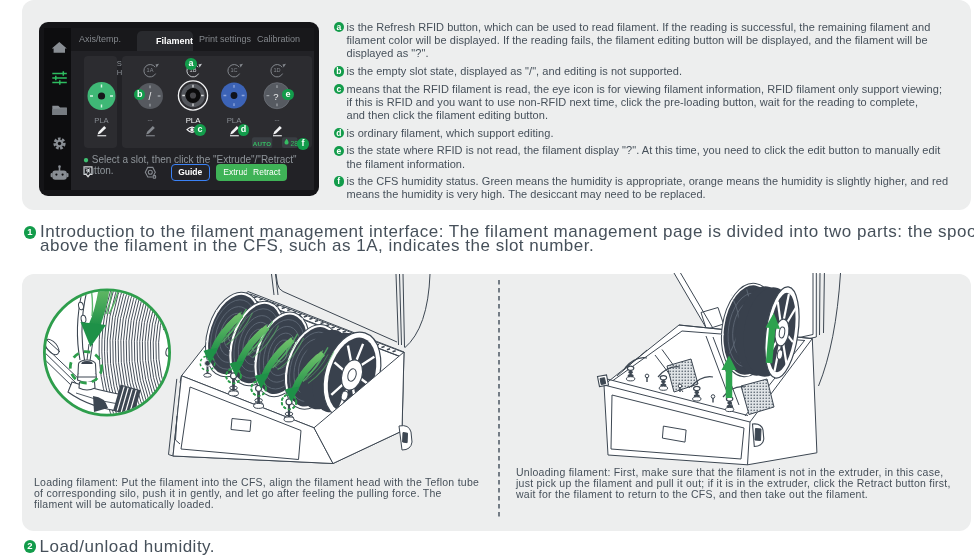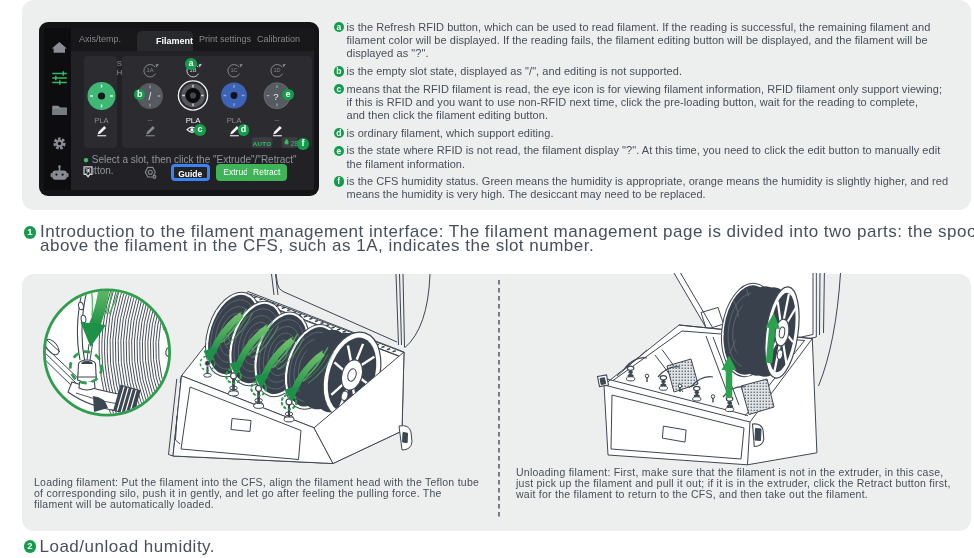--- a/index.html
+++ b/index.html
@@ -21,21 +21,21 @@
 #tabbar { position:absolute; left:0; top:0; width:243px; height:23px; background:#18181b; font-size:9px; color:#84888d; }
 #tabbar .tab { position:absolute; top:0; height:23px; line-height:23px; }
 #activeTab { position:absolute; left:66px; top:3px; width:56px; height:20px; background:#292a2e; border-radius:5px 5px 0 0; color:#fff; font-weight:bold; text-align:right; line-height:20px; font-size:9px; }
 .uipanel { position:absolute; background:#2c2c30; border-radius:4px; }
 #spoolPanel { left:12.7px; top:28px; width:33.3px; height:92px; }
 #slotsPanel { left:51px; top:28px; width:190px; height:92px; }
 .slotlabel { position:absolute; font-size:8px; color:#8b9096; text-align:center;margin-left:33px; }
 .sbadge { position:absolute; width:11.4px; height:11.4px; background:#139c4b; border-radius:50%; color:#fff; font-size:9px; font-weight:bold; text-align:center; line-height:11.4px; z-index:30; }
 #selectLine { position:absolute; left:12px; top:125.5px; font-size:10px; color:#8f959a; }
 .btn { position:absolute; top:135.5px; height:17.5px; border-radius:4px; font-size:8.5px; color:#fff; text-align:center; line-height:17.5px; }
-#btnGuide { left:100px; width:38.5px; background:#232327; border:3px solid #3b82f6; font-weight:bold; line-height:15.5px;}
+#btnGuide { left:100px; width:38.5px; background:#232327; border:1px solid #3b82f6; font-weight:bold; line-height:15.5px;}
 #btnExtrude { left:145px; width:44px; background:#3fb357; }
 #btnRetract { left:176px; width:39.5px; background:#3fb357; }
 </style>
 </head>
 <body>
 <div class="panel" id="topPanel">
   <div id="shot">
     <div id="sidebar"></div>
     <div id="main">
       <div id="tabbar">

